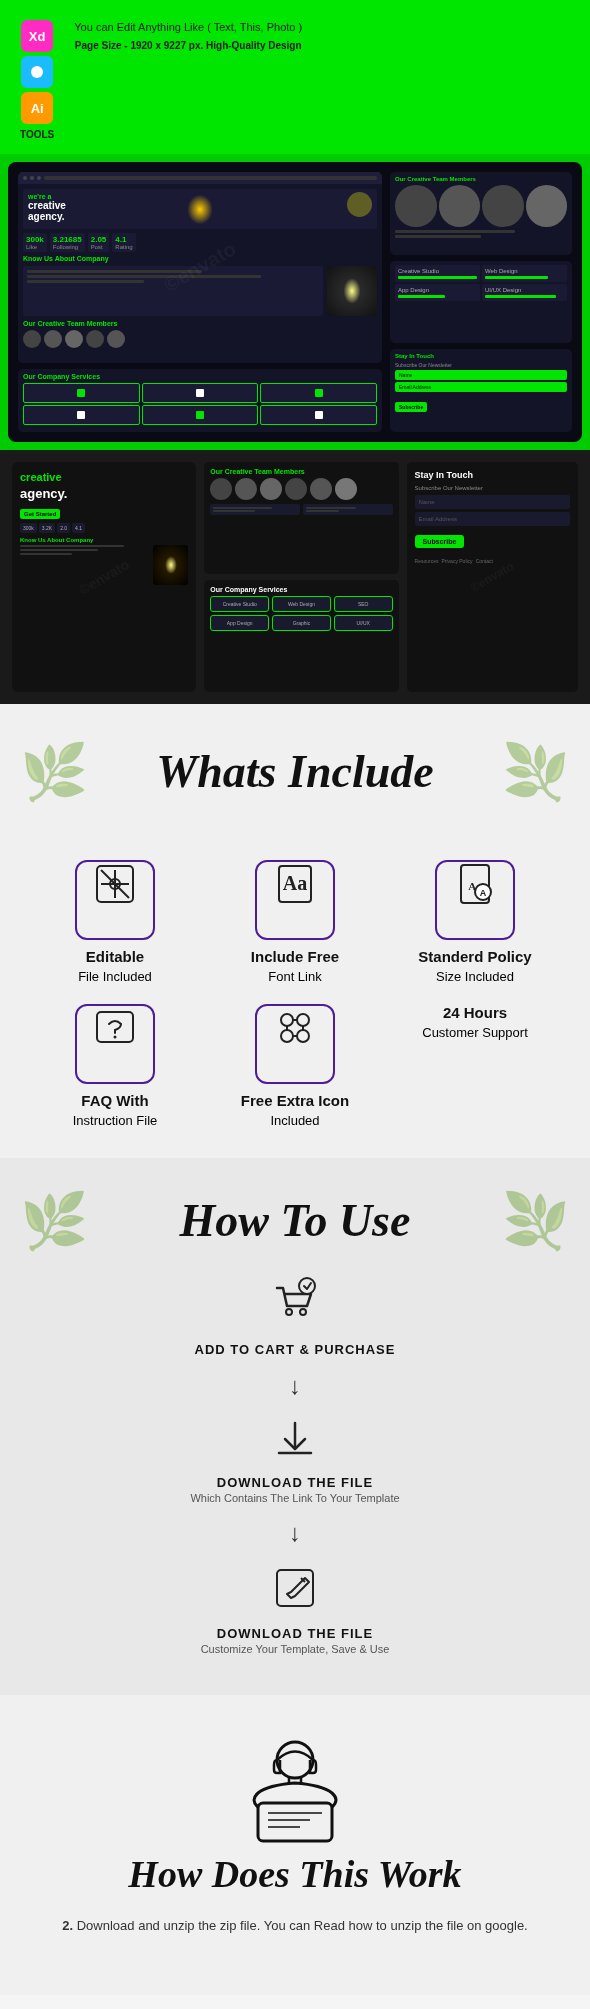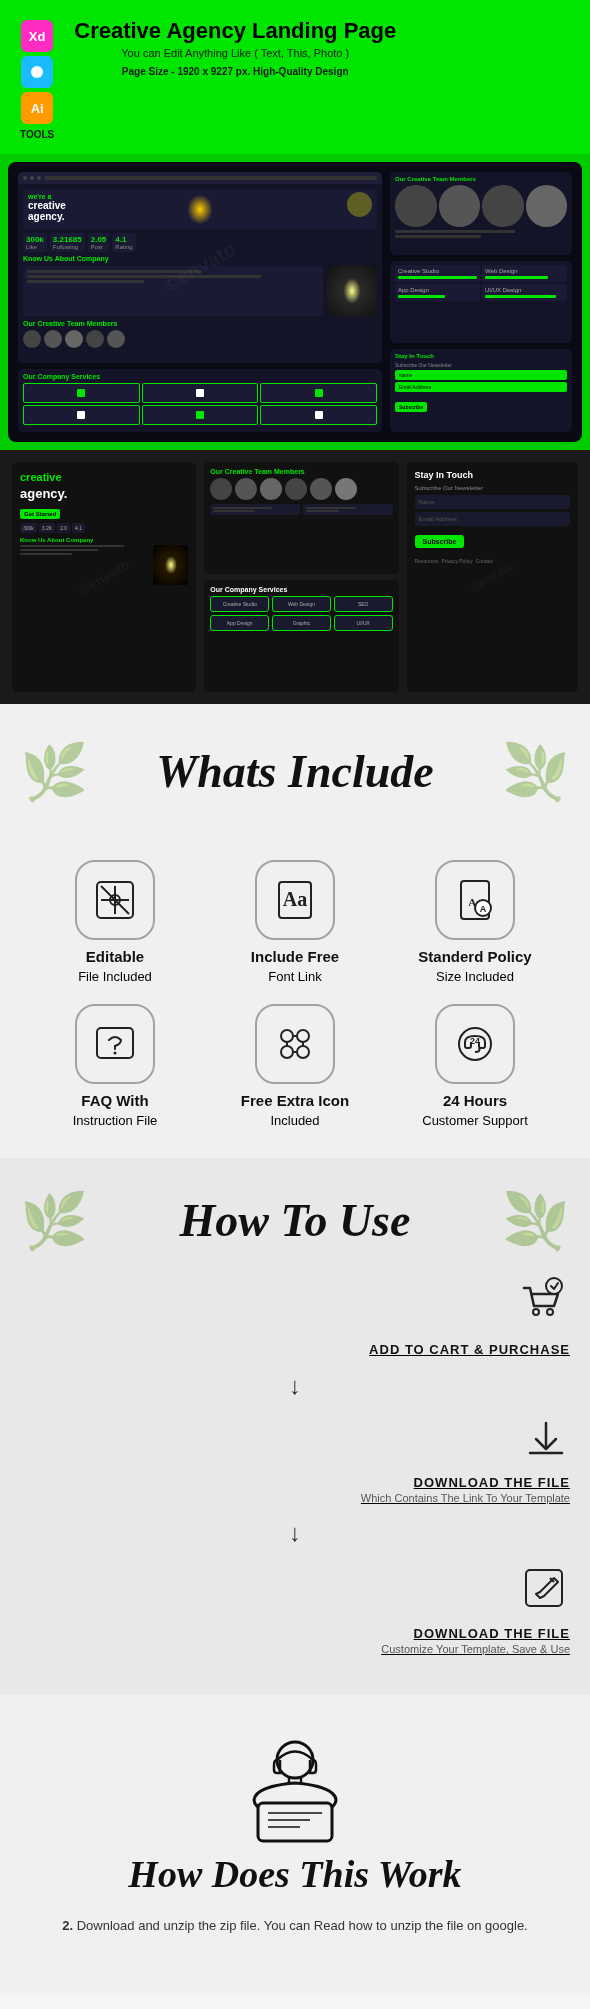--- a/index.html
+++ b/index.html
@@ -100,24 +100,24 @@
     }
     .include-item {
       display: flex;
       flex-direction: column;
       align-items: center;
       gap: 8px;
     }
     .include-icon-box {
       width: 80px;
       height: 80px;
-      border-radius: 20px;
-      border: 2px solid #a3a3a3;
-      display: flex;
-      align-items: center;
+      border-radius: 12px;
+      border: 2px solid #4c1d95;
+      display: flex;
+      align-items: flex-start;
       justify-content: center;
     }
     .include-icon-box svg {
       width: 44px;
       height: 44px;
     }
     .include-label-main {
       font-size: 15px;
       font-weight: 700;
       color: #111;
@@ -131,23 +131,22 @@
     
     .how-to-use-section {
       background: #e8e8e8;
       padding: 25px 20px;
       text-align: center;
       position: relative;
     }
     .how-step {
       display: flex;
       flex-direction: column;
-      align-items: flex-end;
+      align-items: center;
       margin: 15px 0;
-      text-decoration: underline;
     }
     .step-title {
       font-size: 13px;
       font-weight: 900;
       letter-spacing: 1px;
       color: #111;
     }
     .step-subtitle {
       font-size: 11px;
       color: #555;
@@ -310,21 +309,20 @@
       <div class="tool-icon tool-xd">Xd</div>
       <div class="tool-icon tool-figma" style="font-size:11px;">
         <svg width="18" height="18" viewBox="0 0 24 24" fill="white">
             <circle cx="12" cy="12" r="8"></circle>
           </svg>
       </div>
       <div class="tool-icon tool-ai">Ai</div>
       <div class="tools-label">TOOLS</div>
     </div>
     <div class="header-text">
-      <div class="header-title">Creative Agency Landing Page</div>
       <div class="header-subtitle">You can Edit Anything Like ( Text, This, Photo )</div>
       <div class="header-meta">Page Size - 1920 x 9227 px. High-Quality Design</div>
     </div>
   </div>
 </div>
 
 <div class="big-preview-wrap">
   <div class="big-preview-inner">
 
     <div class="bp-main">
@@ -636,29 +634,20 @@
         <line x1="14" y1="20" x2="14" y2="24" stroke="#222" stroke-width="2"></line>
         <line x1="30" y1="20" x2="30" y2="24" stroke="#222" stroke-width="2"></line>
         <line x1="20" y1="30" x2="24" y2="30" stroke="#222" stroke-width="2"></line>
       </svg>
     </div>
     <div class="include-label-main">Free Extra Icon</div>
     <div class="include-label-sub">Included</div>
   </div>
 
   <div class="include-item">
-    <div class="include-icon-box">
-      <svg viewBox="0 0 44 44" fill="none" xmlns="http://www.w3.org/2000/svg">
-        <circle cx="22" cy="22" r="16" stroke="#222" stroke-width="2"></circle>
-        <path d="M12 20 Q12 14 22 14 Q32 14 32 20 L32 24 Q32 26 30 26 L28 26 Q26 26 26 24 L26 20" stroke="#222" stroke-width="2" fill="none"></path>
-        <path d="M18 20 L18 24 Q18 26 16 26 L14 26 Q12 26 12 24 L12 20" stroke="#222" stroke-width="2" fill="none"></path>
-        <path d="M26 26 Q28 30 22 30" stroke="#222" stroke-width="2" fill="none"></path>
-        <text x="22" y="22" font-size="9" font-weight="bold" fill="#222" text-anchor="middle">24</text>
-      </svg>
-    </div>
     <div class="include-label-main">24 Hours</div>
     <div class="include-label-sub">Customer Support</div>
   </div>
 
 </div>
 
 <div class="how-to-use-section">
   <div class="leaf-decoration">
     <div style="font-size:55px;color:#999;opacity:0.4;">🌿</div>
     <div style="flex:1;text-align:center;">

